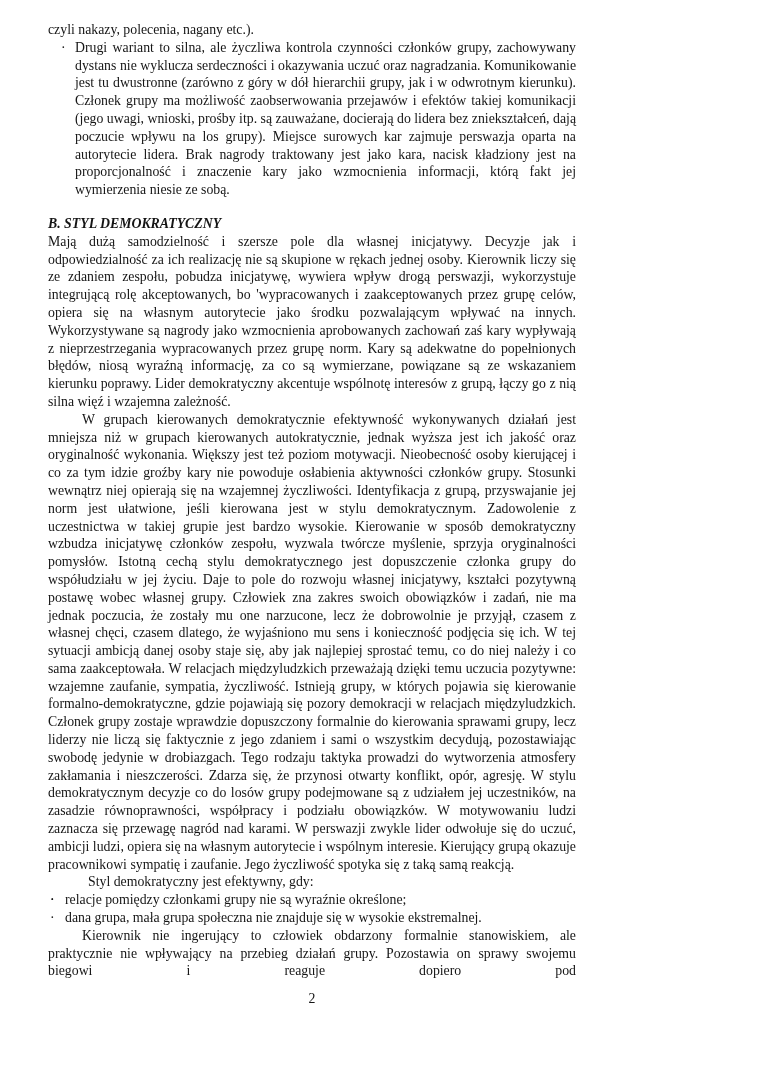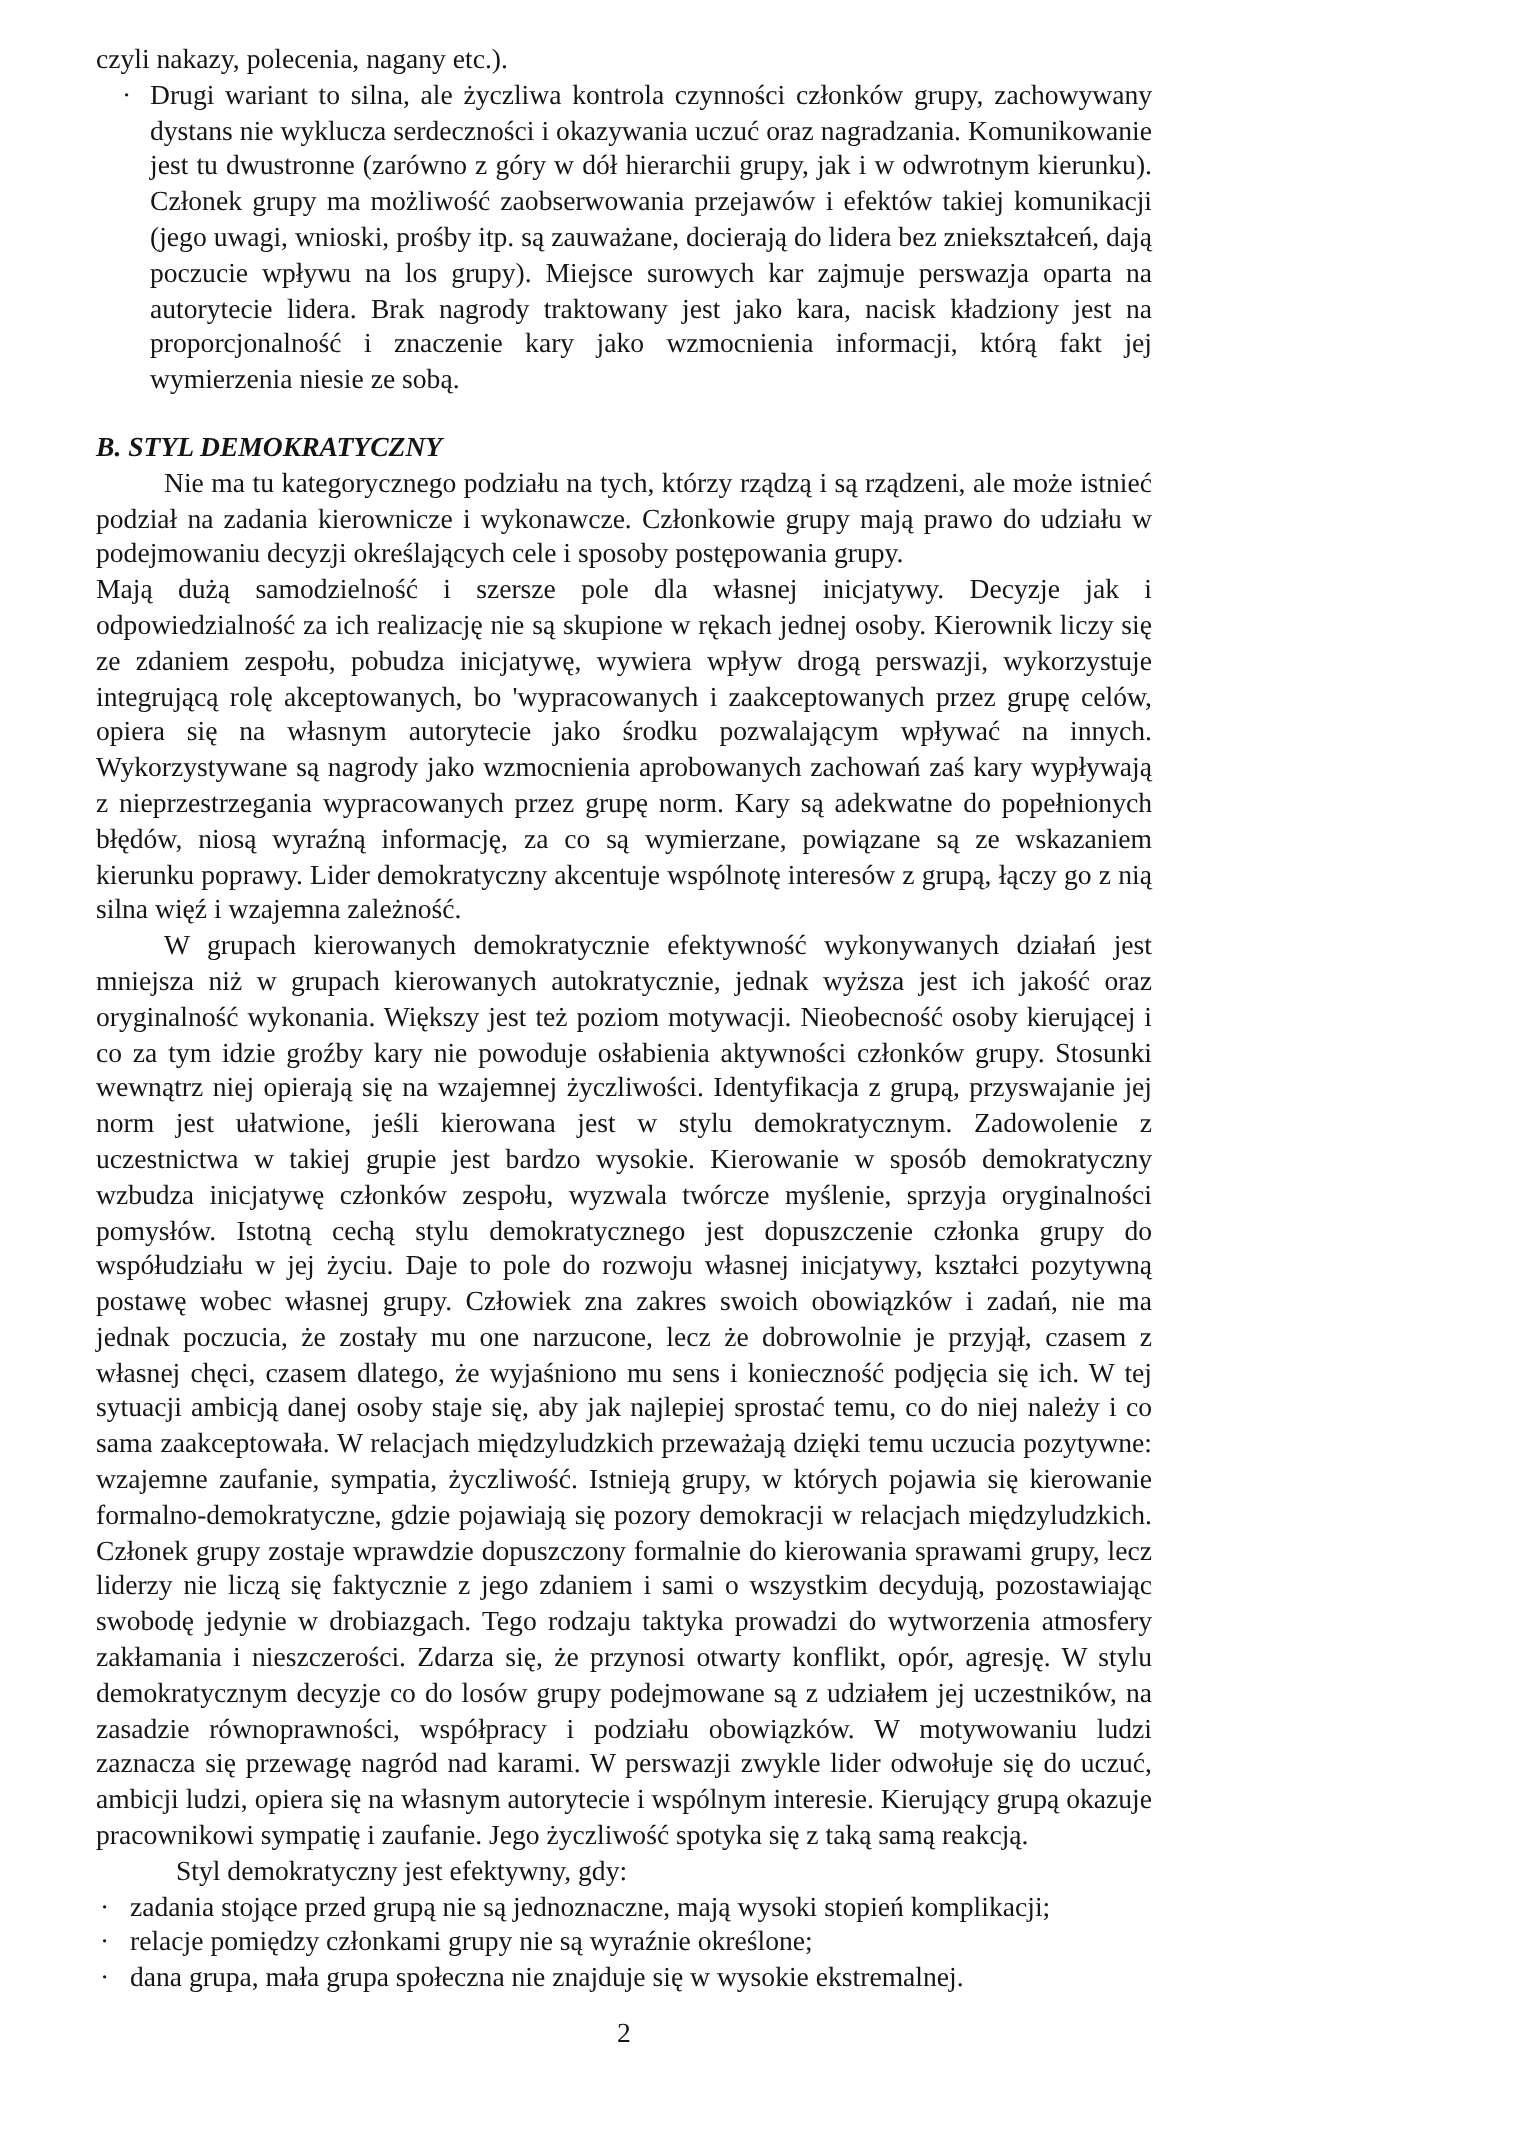--- a/index.html
+++ b/index.html
@@ -52,38 +52,37 @@
 
   <p class="cont">czyli nakazy, polecenia, nagany etc.).</p>
 
   <div class="li li-top">
     <span class="marker">·</span>
     <span>Drugi wariant to silna, ale życzliwa kontrola czynności członków grupy, zachowywany dystans nie wyklucza serdeczności i okazywania uczuć oraz nagradzania. Komunikowanie jest tu dwustronne (zarówno z góry w dół hierarchii grupy, jak i w odwrotnym kierunku). Członek grupy ma możliwość zaobserwowania przejawów i efektów takiej komunikacji (jego uwagi, wnioski, prośby itp. są zauważane, docierają do lidera bez zniekształceń, dają poczucie wpływu na los grupy). Miejsce surowych kar zajmuje perswazja oparta na autorytecie lidera. Brak nagrody traktowany jest jako kara, nacisk kładziony jest na proporcjonalność i znaczenie kary jako wzmocnienia informacji, którą fakt jej wymierzenia niesie ze sobą.</span>
   </div>
 
   <h2 class="heading">B. STYL DEMOKRATYCZNY</h2>
 
-  <p class="indent pad-sm">Nie ma tu kategorycznego podziału na tych, którzy rządzą i są rządzeni, ale może istnieć podział na zadania kierownicze i wykonawcze. Członkowie grupy mają prawo do udziału w podejmowaniu decyzji określających cele i sposoby postępowania grupy.</p>
 
   <p>Mają dużą samodzielność i szersze pole dla własnej inicjatywy. Decyzje jak i odpowiedzialność za ich realizację nie są skupione w rękach jednej osoby. Kierownik liczy się ze zdaniem zespołu, pobudza inicjatywę, wywiera wpływ drogą perswazji, wykorzystuje integrującą rolę akceptowanych, bo 'wypracowanych i zaakceptowanych przez grupę celów, opiera się na własnym autorytecie jako środku pozwalającym wpływać na innych. Wykorzystywane są nagrody jako wzmocnienia aprobowanych zachowań zaś kary wypływają z nieprzestrzegania wypracowanych przez grupę norm. Kary są adekwatne do popełnionych błędów, niosą wyraźną informację, za co są wymierzane, powiązane są ze wskazaniem kierunku poprawy. Lider demokratyczny akcentuje wspólnotę interesów z grupą, łączy go z nią silna więź i wzajemna zależność.</p>
 
   <p class="indent">W grupach kierowanych demokratycznie efektywność wykonywanych działań jest mniejsza niż w grupach kierowanych autokratycznie, jednak wyższa jest ich jakość oraz oryginalność wykonania. Większy jest też poziom motywacji. Nieobecność osoby kierującej i co za tym idzie groźby kary nie powoduje osłabienia aktywności członków grupy. Stosunki wewnątrz niej opierają się na wzajemnej życzliwości. Identyfikacja z grupą, przyswajanie jej norm jest ułatwione, jeśli kierowana jest w stylu demokratycznym. Zadowolenie z uczestnictwa w takiej grupie jest bardzo wysokie. Kierowanie w sposób demokratyczny wzbudza inicjatywę członków zespołu, wyzwala twórcze myślenie, sprzyja oryginalności pomysłów. Istotną cechą stylu demokratycznego jest dopuszczenie członka grupy do współudziału w jej życiu. Daje to pole do rozwoju własnej inicjatywy, kształci pozytywną postawę wobec własnej grupy. Człowiek zna zakres swoich obowiązków i zadań, nie ma jednak poczucia, że zostały mu one narzucone, lecz że dobrowolnie je przyjął, czasem z własnej chęci, czasem dlatego, że wyjaśniono mu sens i konieczność podjęcia się ich. W tej sytuacji ambicją danej osoby staje się, aby jak najlepiej sprostać temu, co do niej należy i co sama zaakceptowała. W relacjach międzyludzkich przeważają dzięki temu uczucia pozytywne: wzajemne zaufanie, sympatia, życzliwość. Istnieją grupy, w których pojawia się kierowanie formalno-demokratyczne, gdzie pojawiają się pozory demokracji w relacjach międzyludzkich. Członek grupy zostaje wprawdzie dopuszczony formalnie do kierowania sprawami grupy, lecz liderzy nie liczą się faktycznie z jego zdaniem i sami o wszystkim decydują, pozostawiając swobodę jedynie w drobiazgach. Tego rodzaju taktyka prowadzi do wytworzenia atmosfery zakłamania i nieszczerości. Zdarza się, że przynosi otwarty konflikt, opór, agresję. W stylu demokratycznym decyzje co do losów grupy podejmowane są z udziałem jej uczestników, na zasadzie równoprawności, współpracy i podziału obowiązków. W motywowaniu ludzi zaznacza się przewagę nagród nad karami. W perswazji zwykle lider odwołuje się do uczuć, ambicji ludzi, opiera się na własnym autorytecie i wspólnym interesie. Kierujący grupą okazuje pracownikowi sympatię i zaufanie. Jego życzliwość spotyka się z taką samą reakcją.</p>
 
   <p class="intro">Styl demokratyczny jest efektywny, gdy:</p>
 
   <div class="li li-bottom">
     <span class="marker">·</span>
-    <span>zadania stojące przed grupą nie są jednoznaczne, mają wysoki stopień komplikacji;</span>
   </div>
   <div class="li li-bottom">
     <span class="marker">·</span>
     <span>relacje pomiędzy członkami grupy nie są wyraźnie określone;</span>
   </div>
   <div class="li li-bottom">
     <span class="marker">·</span>
     <span>dana grupa, mała grupa społeczna nie znajduje się w wysokie ekstremalnej.</span>
   </div>
 
 
+  <p class="indent fill">Kierownik nie ingerujący to człowiek obdarzony formalnie stanowiskiem, ale praktycznie nie wpływający na przebieg działań grupy. Pozostawia on sprawy swojemu biegowi i reaguje dopiero pod</p>
 
   <div class="page-number">2</div>
 
 </div>
 
 </body></html>

